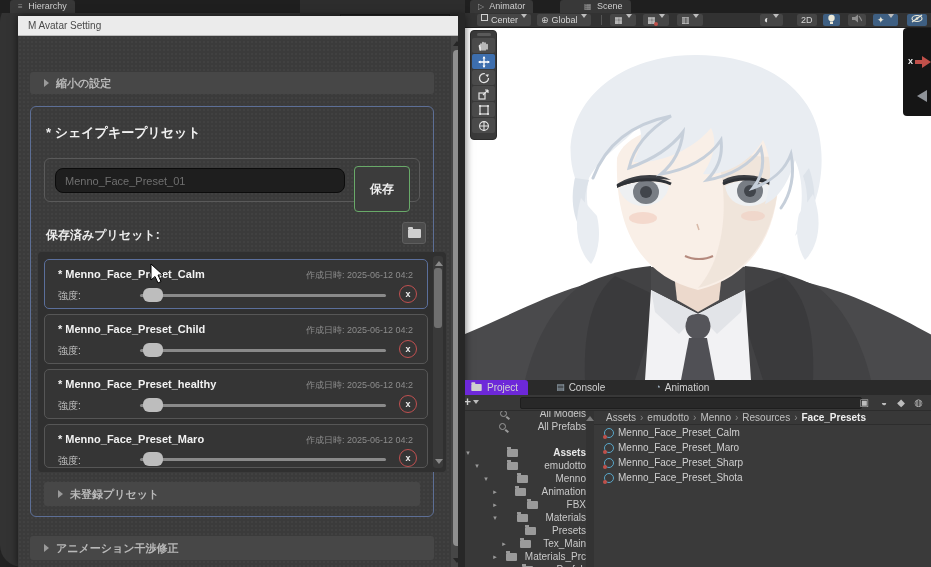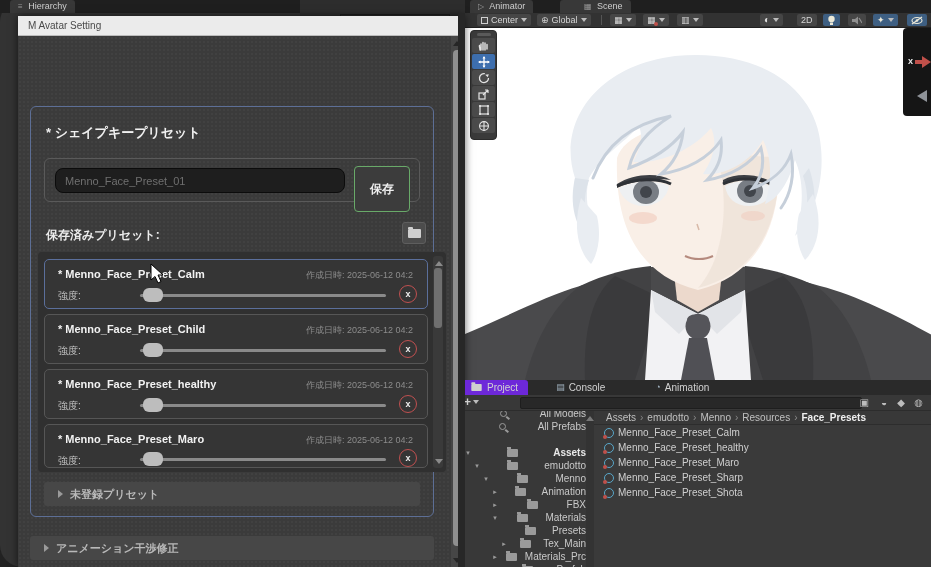--- a/index.html
+++ b/index.html
@@ -10,21 +10,21 @@
 
   
   #topbar { left:0; top:0; width:931px; height:13px; background:#1f1f1f; }
   .toptab { position:absolute; top:0; height:13px; background:#383838; color:#cfcfcf;
     font-size:9px; line-height:13px; padding:0 8px; border-radius:3px 3px 0 0; }
   .toptab .ticon { color:#9a9a9a; margin-right:3px; font-size:8px; }
   #hier-strip { left:300px; top:0; width:165px; height:16px; background:#2d2d2d; }
   #scene-toolbar { left:465px; top:13px; width:466px; height:15px; background:#323232;
     border-bottom:1px solid #202020; }
   .stb-btn { position:absolute; top:1px; height:12px; background:#464646; border-radius:2px;
-    color:#d6d6d6; font-size:9px; line-height:12px; padding:0 4px; display:flex; align-items:center; gap:3px; }
+    color:#d6d6d6; font-size:9px; line-height:12px; padding:0 4px; display:flex; gap:3px; }
   .stb-btn.active { background:#3e5f82; }
   .caret-d { width:0; height:0; border-left:3px solid transparent; border-right:3px solid transparent;
     border-top:4px solid #bdbdbd; display:inline-block; }
   .tri-r { width:0; height:0; border-top:4px solid transparent; border-bottom:4px solid transparent;
     border-left:5px solid #8b8b8b; display:inline-block; }
   .sep-v { position:absolute; top:2px; width:1px; height:10px; background:#555; }
 
   
   #viewport { left:465px; top:28px; width:466px; height:352px; background:#ffffff; overflow:hidden; }
   #tools-overlay { left:470px; top:30px; width:27px; height:110px; background:#3a3a3a;
@@ -323,20 +323,24 @@
       <polygon points="0,6 10,0 10,12" fill="#8f9399"></polygon>
     </svg>
   </div>
 
   <div class="abs" id="avatar-window">
     <div id="aw-title">
       <span>M Avatar Setting</span>
     </div>
     <div id="aw-body">
 
+      <div class="abs foldout" style="left:12px; top:36px; width:404px; height:22px;">
+        <span class="tri-r"></span>
+        <span>縮小の設定</span>
+      </div>
 
       <div class="abs" id="shape-section"></div>
 
       <div class="abs" id="shape-heading">* シェイプキープリセット</div>
 
 
       <div class="abs" id="input-group">
         <input id="preset-name-input" placeholder="Menno_Face_Preset_01" style="">
         <button id="save-button">保存</button>
       </div>
@@ -522,24 +526,20 @@
         <span class="crumb">Menno</span>
         <span class="crumb">Resources</span>
         <span class="crumb last">Face_Presets</span>
       </div>
       <div class="file-row">
         <span class="so-icon"></span>
         <span>Menno_Face_Preset_Calm</span>
       </div>
       <div class="file-row">
         <span class="so-icon"></span>
-        <span>Menno_Face_Preset_healthy</span>
-      </div>
-      <div class="file-row">
-        <span class="so-icon"></span>
         <span>Menno_Face_Preset_Maro</span>
       </div>
       <div class="file-row">
         <span class="so-icon"></span>
         <span>Menno_Face_Preset_Sharp</span>
       </div>
       <div class="file-row">
         <span class="so-icon"></span>
         <span>Menno_Face_Preset_Shota</span>
       </div>

